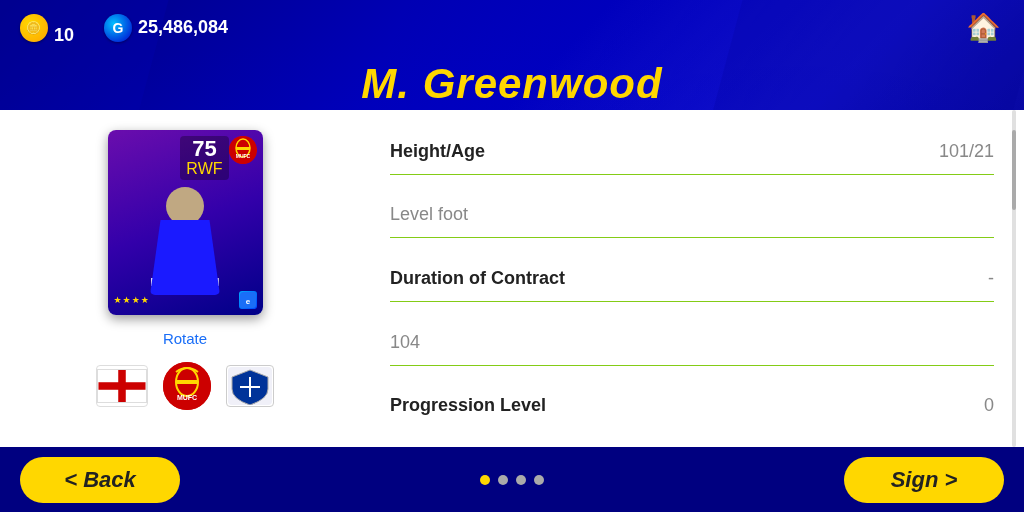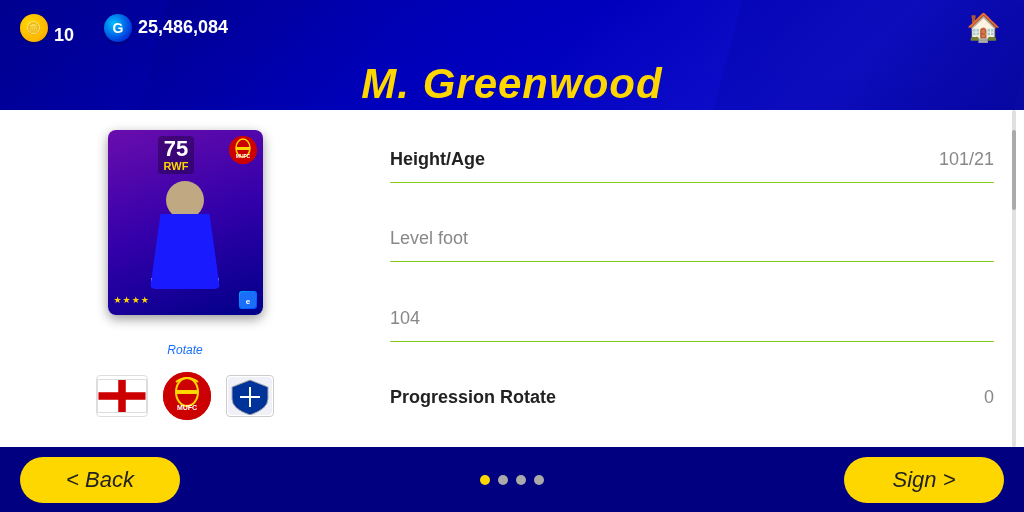--- a/index.html
+++ b/index.html
@@ -156,39 +156,39 @@
       display: flex;
       flex-direction: column;
       align-items: center;
       padding: 6px;
       box-shadow: 0 4px 12px rgba(0,0,0,0.4);
     }
     .card-top {
       width: 100%;
       display: flex;
       align-items: flex-start;
-      justify-content: space-between;
+      justify-content: flex-end;
       padding-left: 44px;
     }
     .card-rating-box {
       background: rgba(0,0,0,0.3);
       border-radius: 4px;
       padding: 2px 6px;
       text-align: center;
     }
     .card-rating {
       font-size: 22px;
       font-weight: 900;
       color: white;
       line-height: 1;
     }
     .card-position {
-      font-size: 11px;
+      font-size: 16px;
       color: #FFD700;
-      font-weight: bold;
+      font-weight: normal;
     }
     .card-club-logo {
       width: 28px; height: 28px;
       background: radial-gradient(circle, #ff0000, #cc0000);
       border-radius: 50%;
       display: flex; align-items: center; justify-content: center;
       font-size: 8px;
       color: white;
       font-weight: bold;
       overflow: hidden;
@@ -241,24 +241,23 @@
       border-radius: 3px;
       display: flex; align-items: center; justify-content: center;
       font-size: 7px;
       color: white;
       font-weight: bold;
     }
 
     
     .rotate-link {
       color: #1a6ef7;
-      font-size: 12px;
-      margin-top: 28px;
+      font-size: 15px;
+      margin-top: 15px;
       cursor: pointer;
-      font-style: italic;
     }
 
     
     .badge-row {
       display: flex;
       gap: 15px;
       margin-top: 15px;
       align-items: center;
     }
     .badge {
@@ -350,21 +349,21 @@
       justify-content: space-between;
       padding: 10px 20px;
       z-index: 10;
     }
     .btn-back, .btn-sign {
       background: #FFD700;
       border: none;
       border-radius: 30px;
       padding: 10px 35px;
       font-size: 22px;
-      font-weight: 400;
+      font-weight: 700;
       color: #222;
       cursor: pointer;
       display: flex;
       align-items: center;
       gap: 8px;
       font-style: italic;
       min-width: 160px;
       justify-content: center;
     }
 
@@ -488,28 +487,32 @@
 
     <div class="stat-row">
       <span class="stat-label">Height/Age</span>
       <span class="stat-value">101/21</span>
     </div>
 
     <div class="stat-row">
       <span class="stat-value">Level foot</span>
     </div>
 
+    <div class="stat-row">
+      <span class="stat-label">Duration of Contract</span>
+      <span class="stat-value">-</span>
+    </div>
 
 
     <div class="stat-row">
       <span class="stat-value">104</span>
     </div>
 
     <div class="stat-row">
-      <span class="stat-label">Progression Rotate</span>
+      <span class="stat-label">Progression Level</span>
       <span class="stat-value">0</span>
     </div>
 
   </div>
 </div>
 
 <div class="scroll-indicator">
   <div class="scroll-thumb"></div>
 </div>
 

